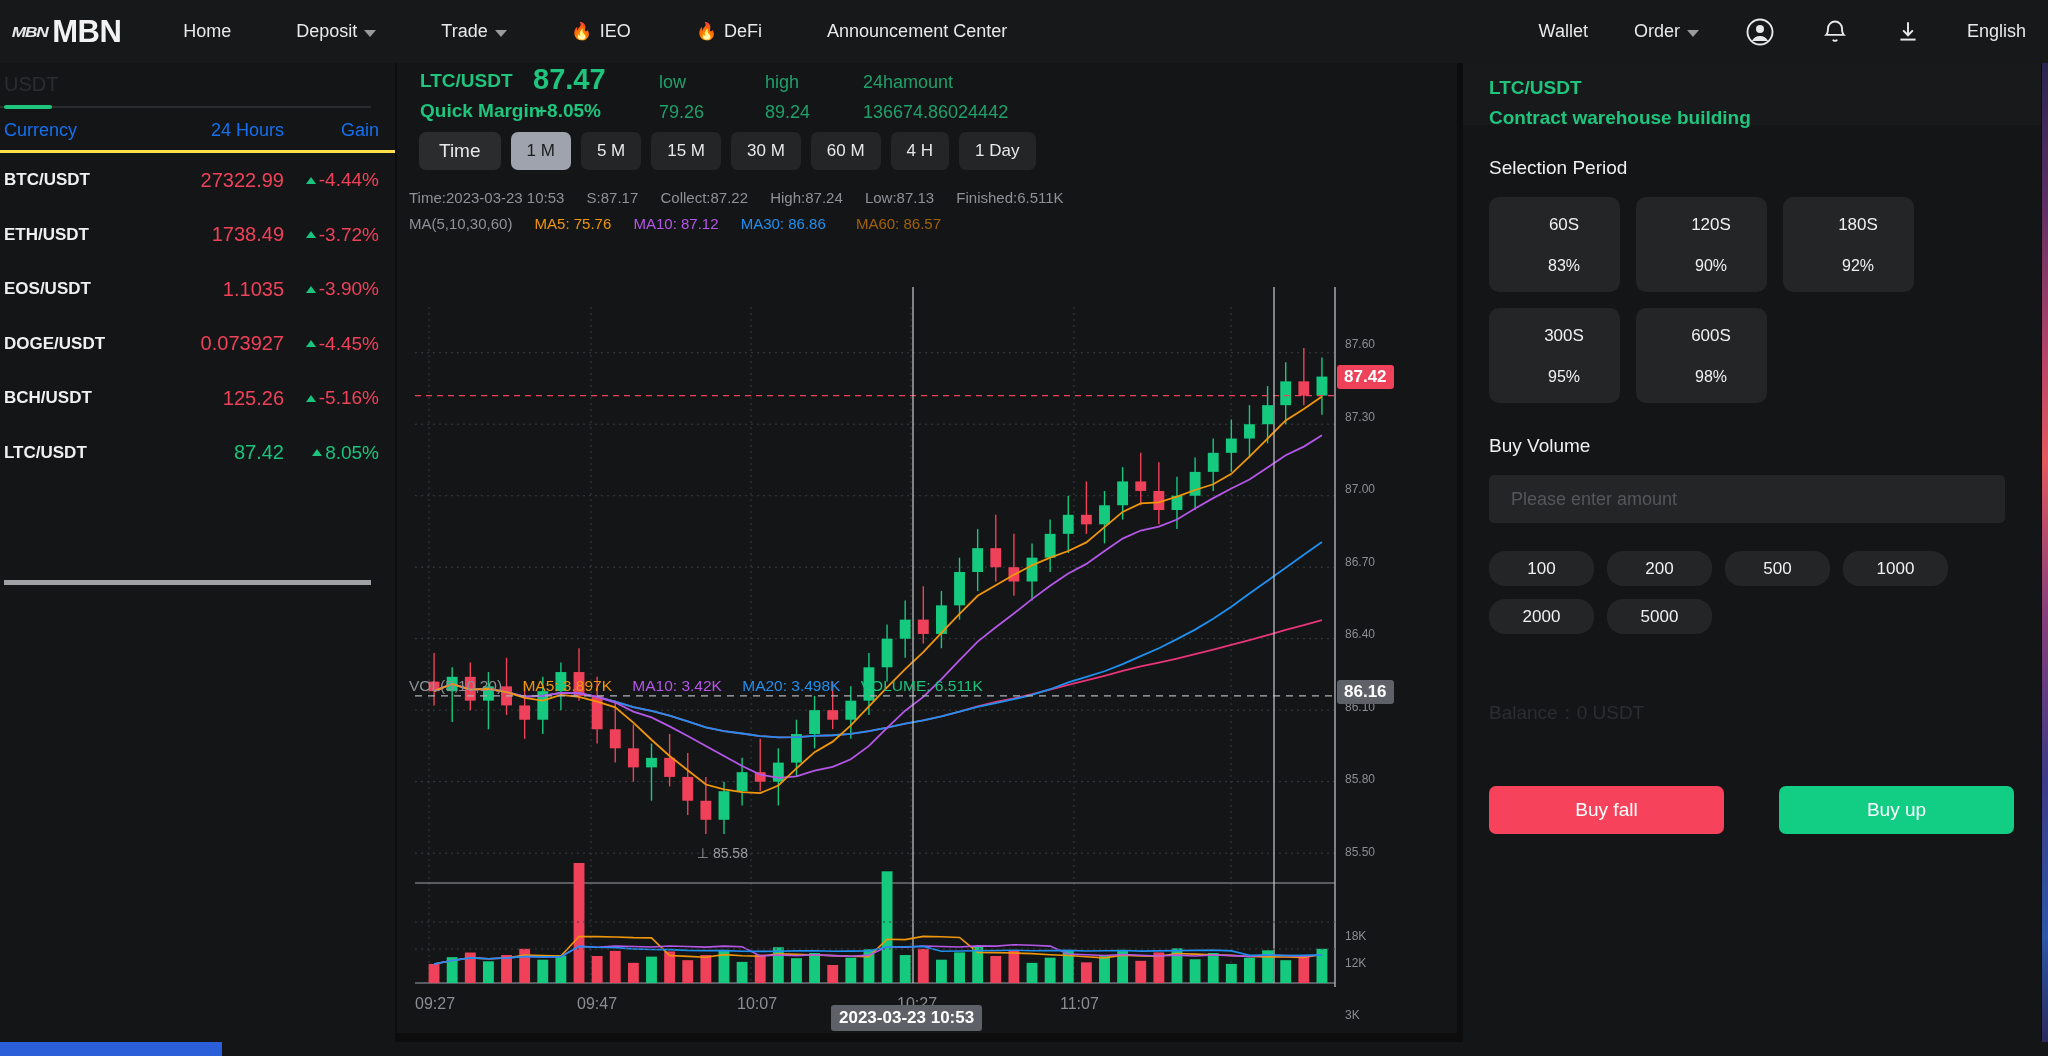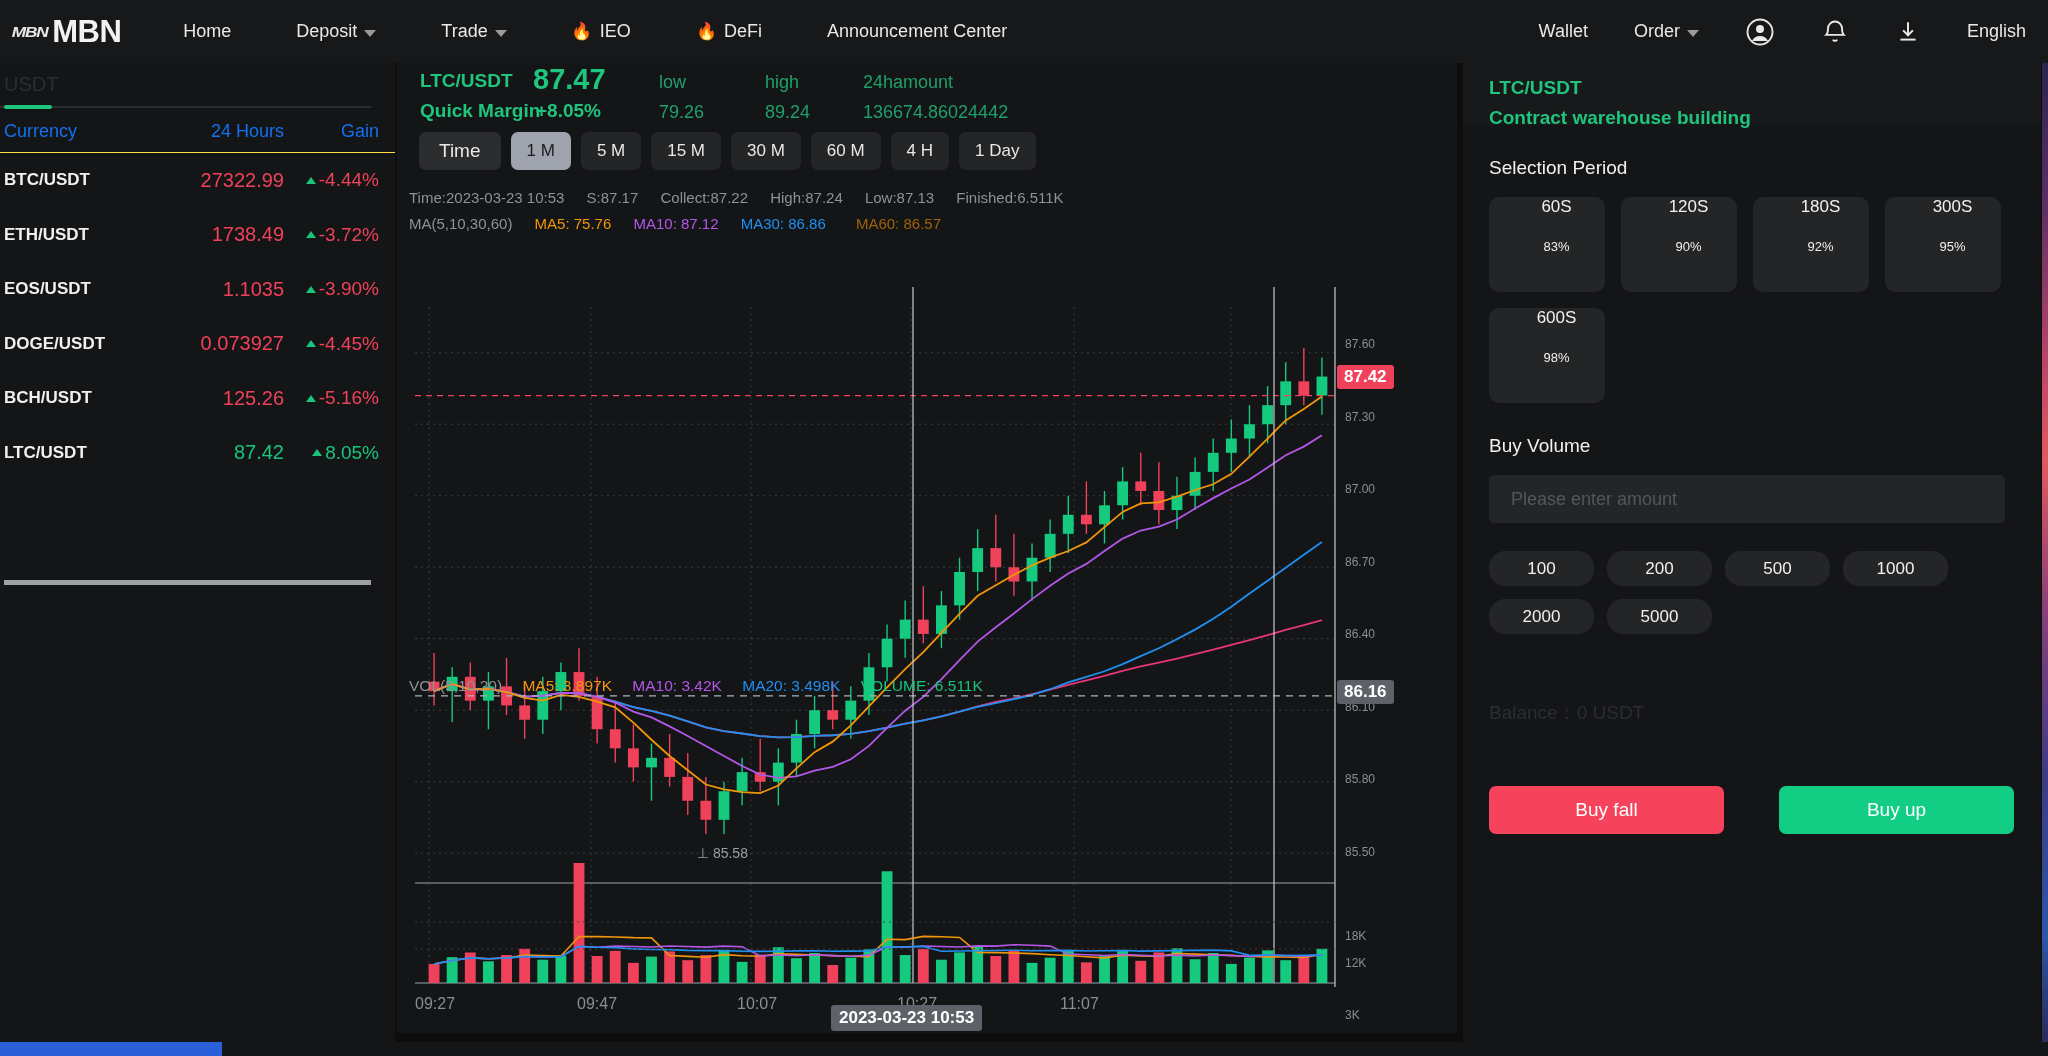--- a/index.html
+++ b/index.html
@@ -57,21 +57,21 @@
   .side-tab-rule {
     position: absolute; left: 0; top: 43px; width: 371px; height: 2px;
     background: #2b2d30;
   }
   .side-tab-underline {
     position: absolute; left: 4px; top: 42px; width: 48px; height: 4px;
     background: #1fc47d; border-radius: 2px;
   }
   .tbl-head {
     display: flex; align-items: center; padding: 0 4px; height: 43px;
-    border-bottom: 1px solid #fde047;
+    border-bottom: 3px solid #fde047;
   }
   .tbl-head span { color: #1570ef; font-size: 18px; }
   .c-sym  { width: 150px; text-align: left; }
   .c-px   { width: 130px; text-align: right; }
   .c-gain { width: 95px; text-align: right; }
   .tbl-row {
     display: flex; align-items: center; padding: 0 4px; height: 54.5px;
     cursor: pointer;
   }
   .tbl-row .c-sym { color: #f0f0f0; font-size: 17px; font-weight: bold; }
@@ -156,26 +156,26 @@
     position: absolute; left: 1463px; top: 63px; width: 578px; height: 993px;
     background: #141517;
   }
   .rp-head { padding: 14px 26px 10px 26px; background: #17191b; height: 62px; }
   .rp-pair { color: #1fc47d; font-size: 19px; font-weight: bold; }
   .rp-sub  { color: #1fc47d; font-size: 19px; font-weight: bold; margin-top: 8px; }
   .rp-body { padding: 0 26px; }
   .rp-title { color: #f0f0f0; font-size: 19px; margin-top: 32px; margin-bottom: 18px; }
   .period-grid { display: flex; flex-wrap: wrap; gap: 16px; width: 100%; }
   .period-btn {
-    width: 116px; height: 95px; background: #242527; border-radius: 10px;
-    display: flex; flex-direction: column; align-items: center; 
+    width: 131px; height: 95px; background: #242527; border-radius: 10px;
+    display: flex; flex-direction: column; align-items: center; justify-content: center;
     gap: 22px; cursor: pointer; padding-left: 19px;
   }
   .period-btn .p-s { color: #f0f0f0; font-size: 17px; }
-  .period-btn .p-p { color: #f0f0f0; font-size: 13px; }
+  .period-btn .p-p { color: #f0f0f0; font-size: 16px; }
   .amt-input {
     width: 516px; height: 48px; background: #242527; border: none; border-radius: 5px;
     color: #e8e8e8; font-size: 18px; padding: 0 22px; outline: none;
     font-family: "Liberation Sans", sans-serif;
   }
   .amt-input::placeholder { color: #53565b; }
   .chip-grid { display: flex; flex-wrap: wrap; gap: 13px; width: 516px; margin-top: 28px; }
   .chip {
     width: 105px; height: 35px; background: #242527; border-radius: 16px;
     color: #f0f0f0; font-size: 17px; display: flex; align-items: center;

